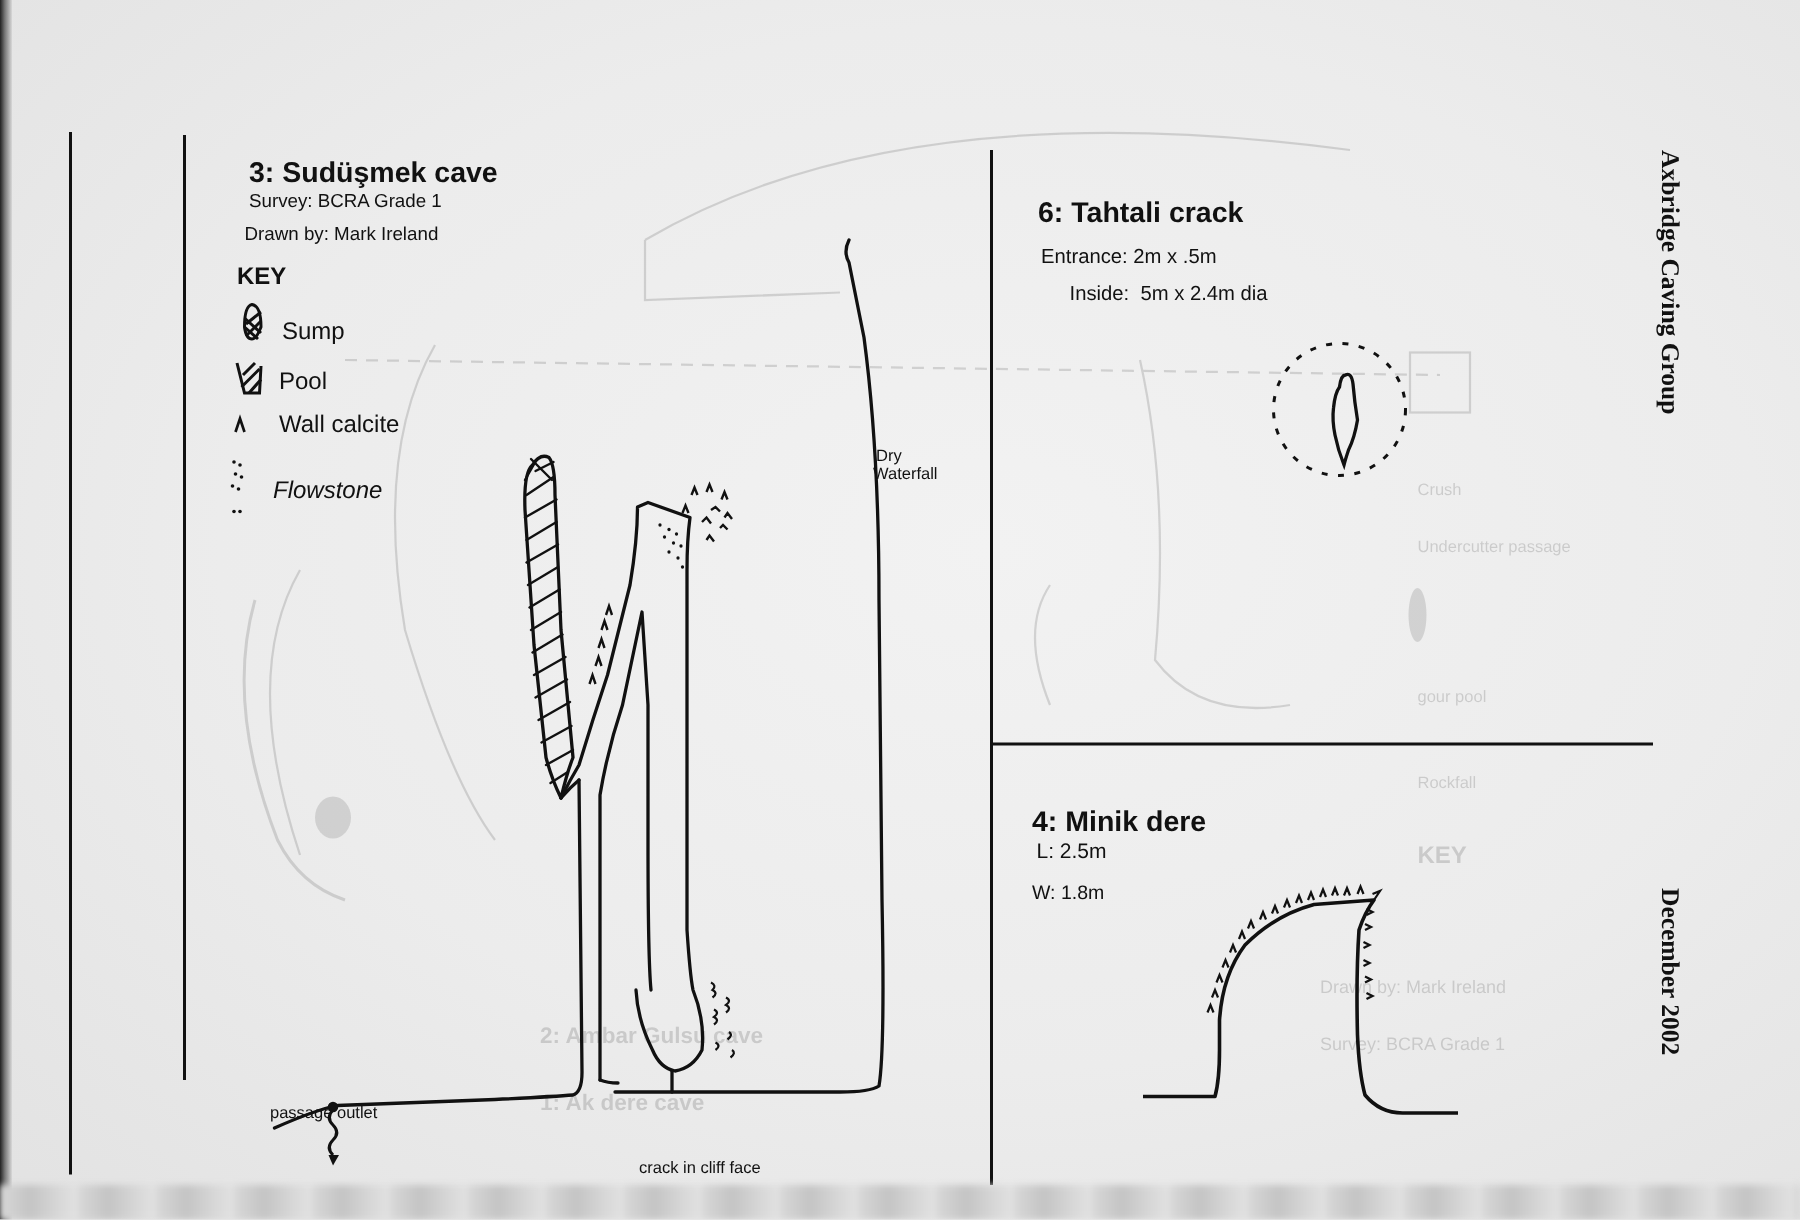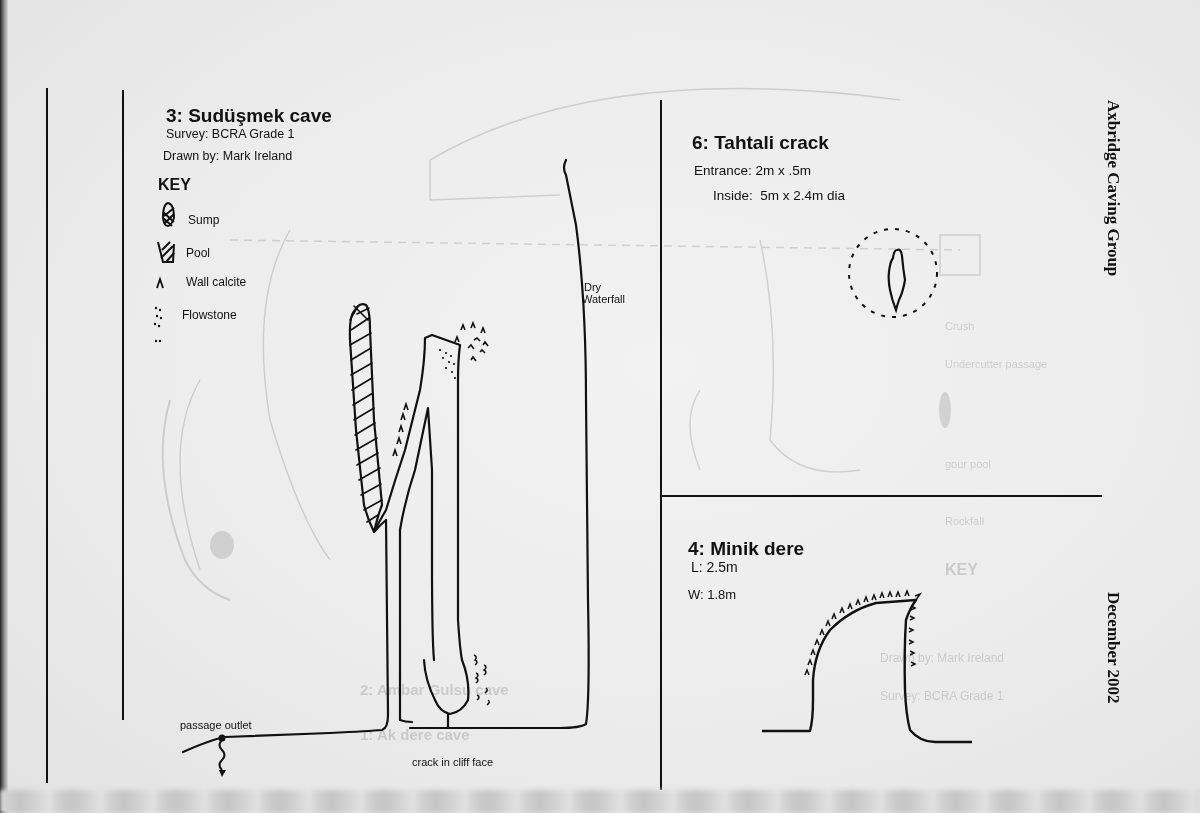--- a/index.html
+++ b/index.html
@@ -14,23 +14,23 @@
     background: radial-gradient(ellipse at 55% 45%, #f2f2f2 0%, #ececec 55%, #e2e2e2 100%);
   }
   .left-edge { position: absolute; left: 0; top: 0; width: 8px; height: 813px; background: linear-gradient(90deg, #222 0%, #777 40%, #d8d8d8 100%); }
   .bottom-band { position: absolute; left: 0; top: 790px; width: 1200px; height: 23px;
     background: repeating-linear-gradient(90deg, #d8d8d8 0px, #c4c4c4 20px, #d8d8d8 40px, #e2e2e2 52px); filter: blur(2px); }
   .vline { position: absolute; width: 2px; background: #111; }
   .hline { position: absolute; height: 2px; background: #111; }
   .text { position: absolute; white-space: nowrap; }
   .h-title { font-weight: bold; font-size: 19px; margin-top: 12px; }
   .small { font-size: 12.5px; }
-  .tiny { font-size: 11px; }
+  .tiny { font-size: 11px; margin-top: 17px; }
   .key-title { font-weight: bold; font-size: 16px; }
-  .key-label { font-size: 12px; text-align: right; }
+  .key-label { font-size: 16px; text-align: right; }
   .vert {
     position: absolute; writing-mode: vertical-rl;
     font-family: "Liberation Serif", serif; font-weight: bold; font-size: 17px;
   }
   svg.draw { position: absolute; left: 0; top: 0; }
   .ghost { position: absolute; left: 0; top: 0; opacity: 0.18; }
 </style>
 </head>
 <body>
 
@@ -93,21 +93,21 @@
       <circle cx="155" cy="324" r="1.2"></circle>
         <circle cx="159" cy="326" r="1.2"></circle>
       <circle cx="156" cy="341" r="1.2"></circle>
         <circle cx="160" cy="341" r="1.2"></circle>
     </g>
   </svg>
 
   <div class="text key-label" style="left:188px; top:213px;">Sump</div>
   <div class="text key-label" style="left:186px; top:246px;">Pool</div>
   <div class="text key-label" style="left:186px; top:275px;">Wall calcite</div>
-  <div class="text key-label" style="left:182px; top:308px;">Flowstone</div>
+  <div class="text key-label" style="left:182px; top:319px;font-style:italic;">Flowstone</div>
 
   <svg class="draw" width="1200" height="813">
     <g stroke="#111" stroke-width="2.2" fill="none" stroke-linejoin="round" stroke-linecap="round">
 
       <path d="M183 752 Q210 740 225 737 Q280 735 330 733 Q370 731 382 730 Q388 728 388 715 L386 520"></path>
 
       <path d="M386 520 Q380 525 374 532"></path>
 
       <path d="M355 310 Q360 302 366 305 Q370 310 370 330 L374 420 L382 505 Q378 515 374 532 Q368 520 364 505 L356 430 L350 340 Q349 315 355 310 Z"></path>
 
@@ -154,21 +154,21 @@
     <g stroke="#111" stroke-width="2" fill="none">
       <circle cx="222" cy="738" r="2.5" fill="#111"></circle>
       <path d="M222 740 Q217 745 222 750 Q227 755 222 760 Q217 765 222 770"></path>
     </g>
     <path d="M219 770 L222 777 L226 770 Z" fill="#111"></path>
   </svg>
 
   <div class="text tiny" style="left:584px; top:281px;">Dry</div>
   <div class="text tiny" style="left:582px; top:293px;">Waterfall</div>
   <div class="text tiny" style="left:180px; top:719px;">passage outlet</div>
-  <div class="text tiny" style="left:412px; top:756px;">crack in cliff face</div>
+  <div class="text tiny" style="left:426px; top:756px;">crack in cliff face</div>
 
   <div class="text h-title" style="left:692px; top:120px;text-align:right;">6: Tahtali crack</div>
   <div class="text small" style="left:694px; top:163px; font-size:13.5px;">Entrance: 2m x .5m</div>
   <div class="text small" style="left:713px; top:188px; font-size:13.5px; white-space:pre;">Inside:  5m x 2.4m dia</div>
 
   <svg class="draw" width="1200" height="813">
     <circle cx="893" cy="273" r="44" stroke="#111" stroke-width="2" fill="none" stroke-dasharray="4 7"></circle>
     <path d="M897 250 Q901 248 902 256 Q903 268 905 280 Q903 292 899 300 Q897 306 896 310 Q892 300 890 290 Q888 280 889 272 Q890 262 893 258 Q894 250 897 250 Z" stroke="#111" stroke-width="2.2" fill="none"></path>
   </svg>
 

